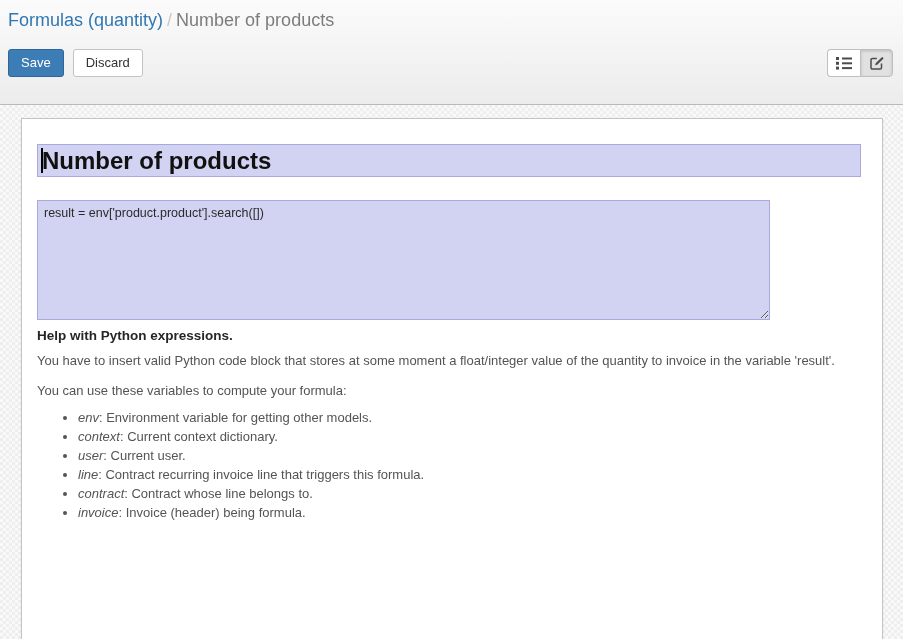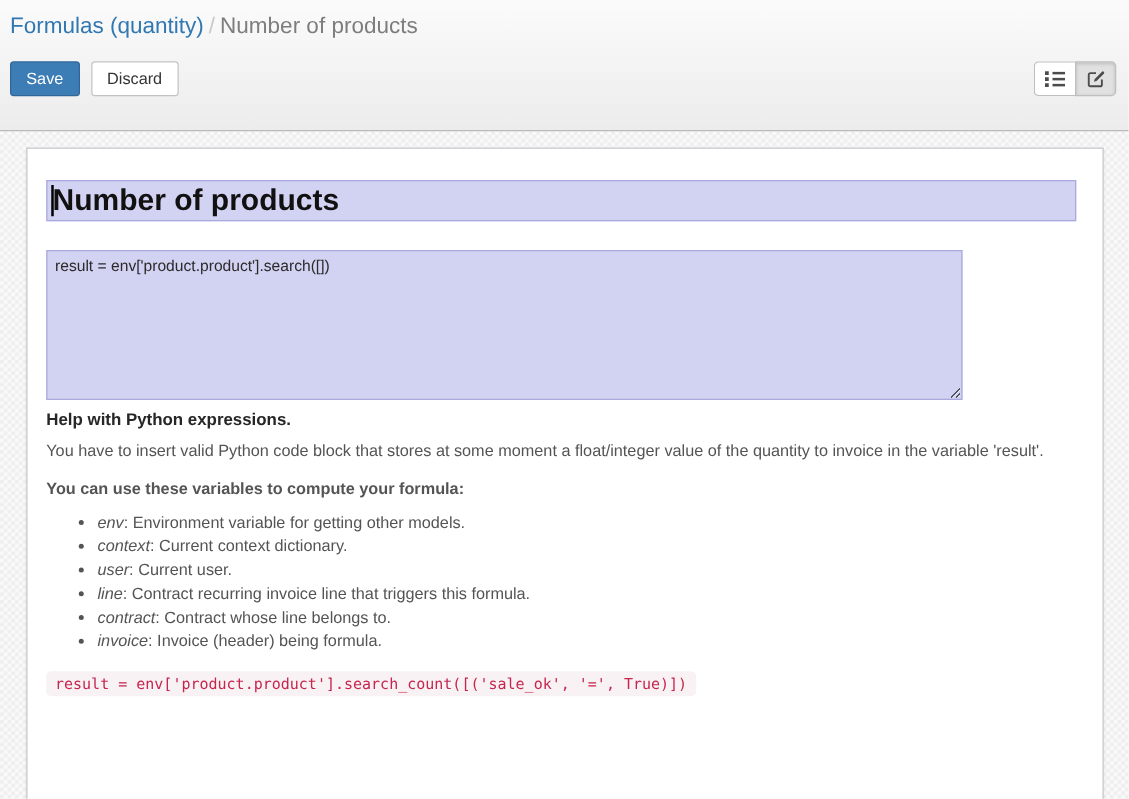--- a/index.html
+++ b/index.html
@@ -140,21 +140,21 @@
     outline: none;
     line-height: 15px;
   }
   .help-heading {
     margin-top: 8px;
     font-size: 13.5px;
     font-weight: bold;
     color: #262626;
   }
   .help-p { margin-top: 10px; color: #545454; line-height: 16px; }
-  .help-p2 { margin-top: 14px; color: #545454; font-weight: bold; }
+  .help-p2 { margin-top: 14px; color: #545454; }
   ul.vars {
     margin-top: 13px;
     padding-left: 41px;
     list-style: disc;
     color: #545454;
   }
   ul.vars li { margin-bottom: 5px; line-height: 14px; }
   ul.vars em { font-style: italic; }
   .example-label { margin-top: 17px; color: #545454; }
   .example-code {
@@ -233,18 +233,15 @@
         <li><em>user</em><span>: Current user.</span></li>
 
         <li><em>line</em><span>: Contract recurring invoice line that triggers this formula.</span></li>
 
         <li><em>contract</em><span>: Contract whose line belongs to.</span></li>
 
         <li><em>invoice</em><span>: Invoice (header) being formula.</span></li>
       </ul>
 
 
-    <div>
-      <code class="example-code">result = env['product.product'].search_count([('sale_ok', '=', True)])</code>
-    </div>
 
   </div>
 </div>
 
 </body></html>

